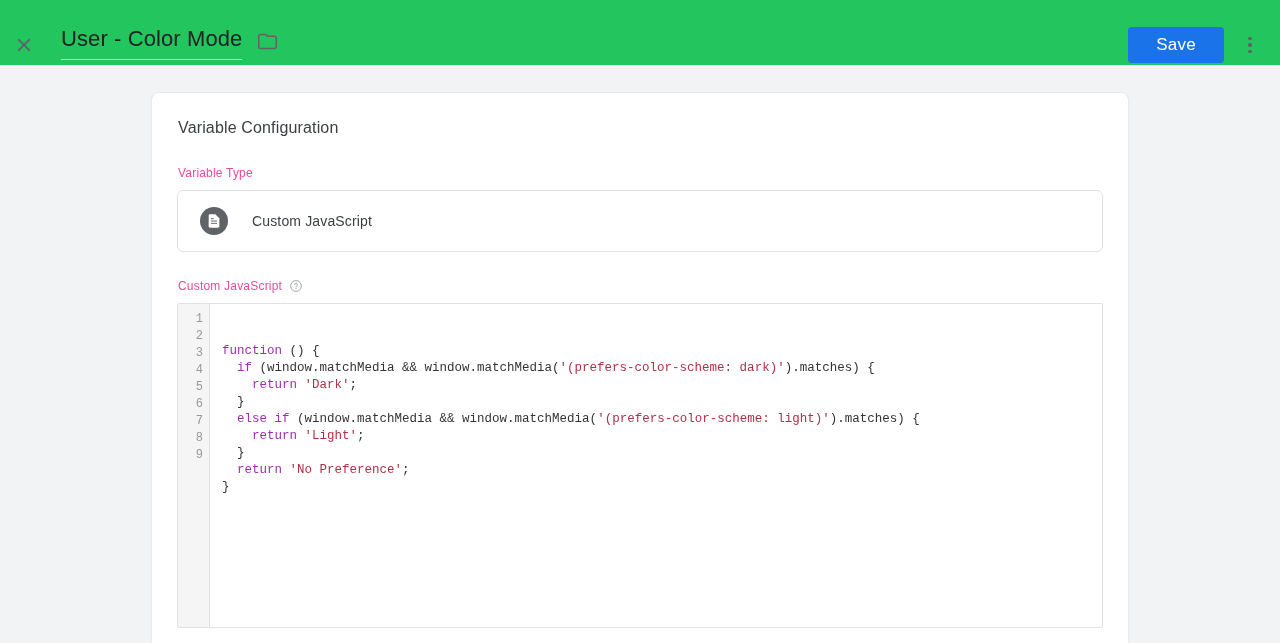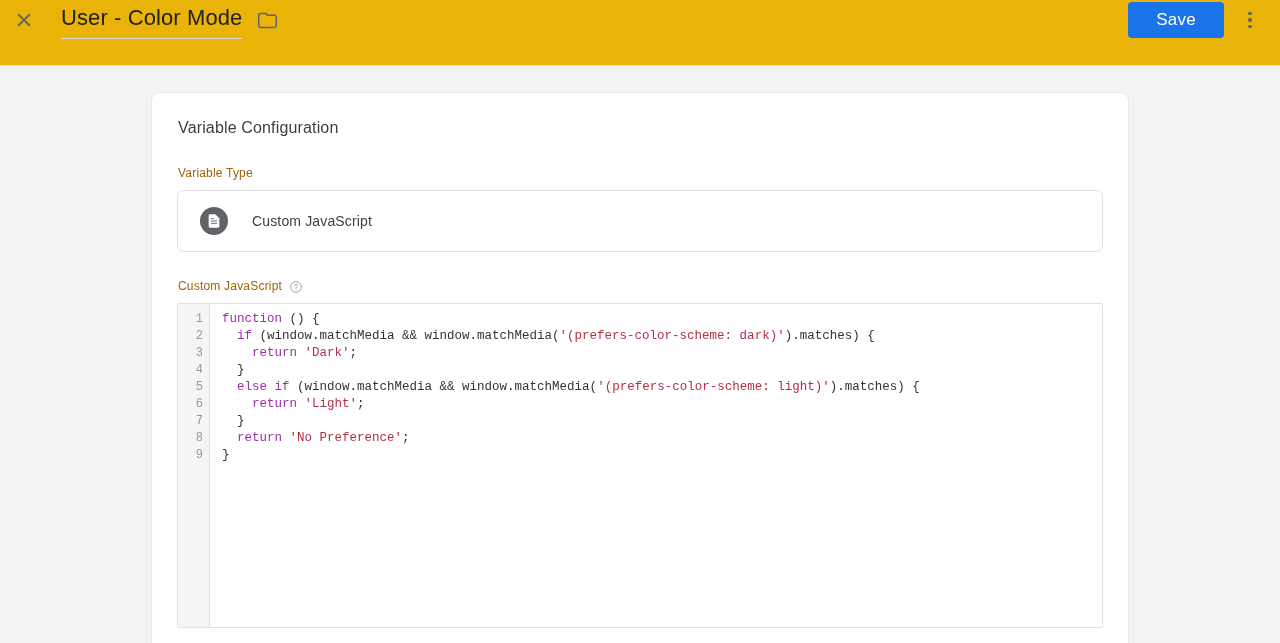--- a/index.html
+++ b/index.html
@@ -12,24 +12,24 @@
     background: #f1f3f4;
     font-family: "Liberation Sans", sans-serif;
     color: #202124;
     overflow: hidden;
   }
 
   
   .header {
     position: relative;
     height: 66px;
-    background: #eab308;
+    background: #22c55e;
     border-bottom: 1px solid #e4e6e8;
     display: flex;
-    align-items: flex-start;
+    align-items: flex-end;
     box-sizing: border-box;
   }
   .close-btn {
     width: 40px;
     height: 40px;
     margin-left: 4px;
     display: flex;
     align-items: center;
     justify-content: center;
     border-radius: 50%;
@@ -129,26 +129,26 @@
     line-height: 22px;
     font-weight: 400;
     color: #3c4043;
     margin: 0 0 26px 1px;
     letter-spacing: 0.15px;
   }
 
   .field-label {
     font-size: 12px;
     line-height: 16px;
-    color: #a16207;
+    color: #ec4899;
     margin-bottom: 9px;
     margin-left: 1px;
     letter-spacing: 0.2px;
     display: flex;
-    align-items: flex-end;
+    align-items: center;
   }
   .help-icon {
     margin-left: 7px;
     display: inline-flex;
   }
 
   
   .type-box {
     border: 1px solid #e0e2e4;
     border-radius: 6px;
@@ -202,20 +202,21 @@
     font-size: 12px;
     line-height: 17px;
     color: #999999;
     text-align: right;
     padding-right: 6px;
   }
   .code-area {
     flex: 1 1 auto;
     padding: 7px 0 0 12px;
     overflow: hidden;
+    margin-top: 32px;
   }
   .code-area pre {
     margin: 0;
     font-family: "Liberation Mono", monospace;
     font-size: 12.5px;
     line-height: 17px;
     color: #333333;
     white-space: pre;
   }
   .kw   { color: #9b30a8; }

